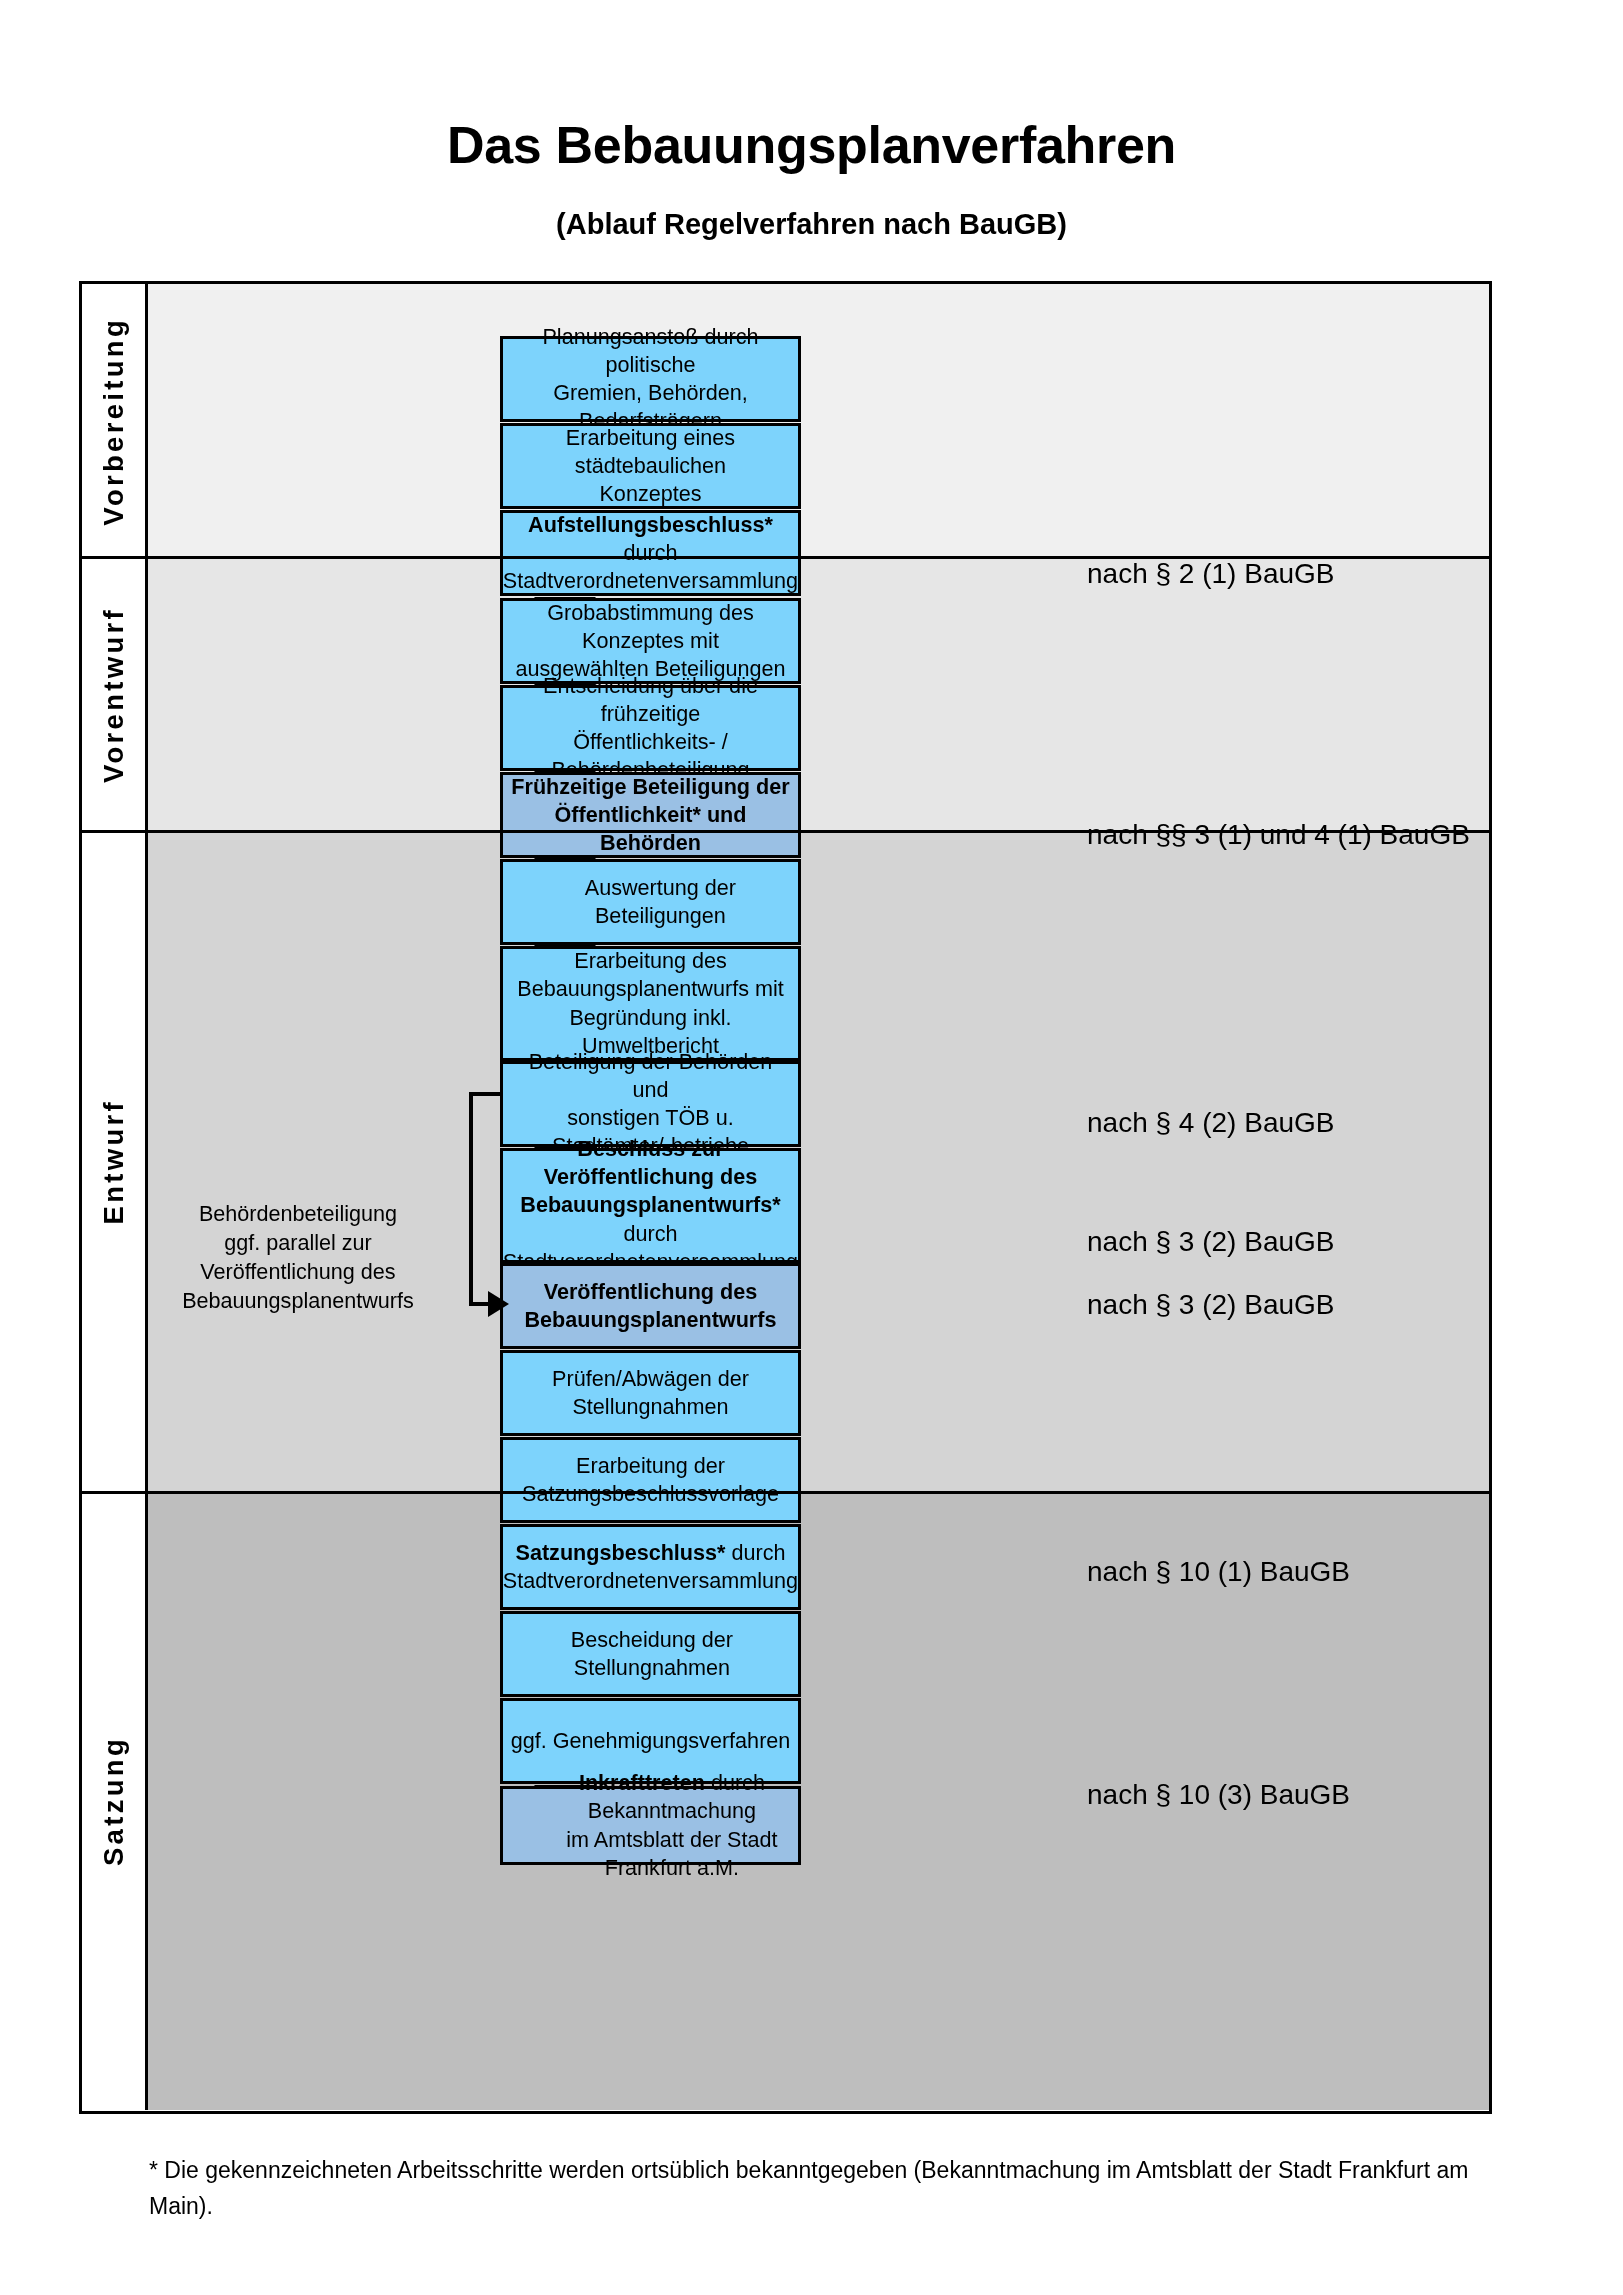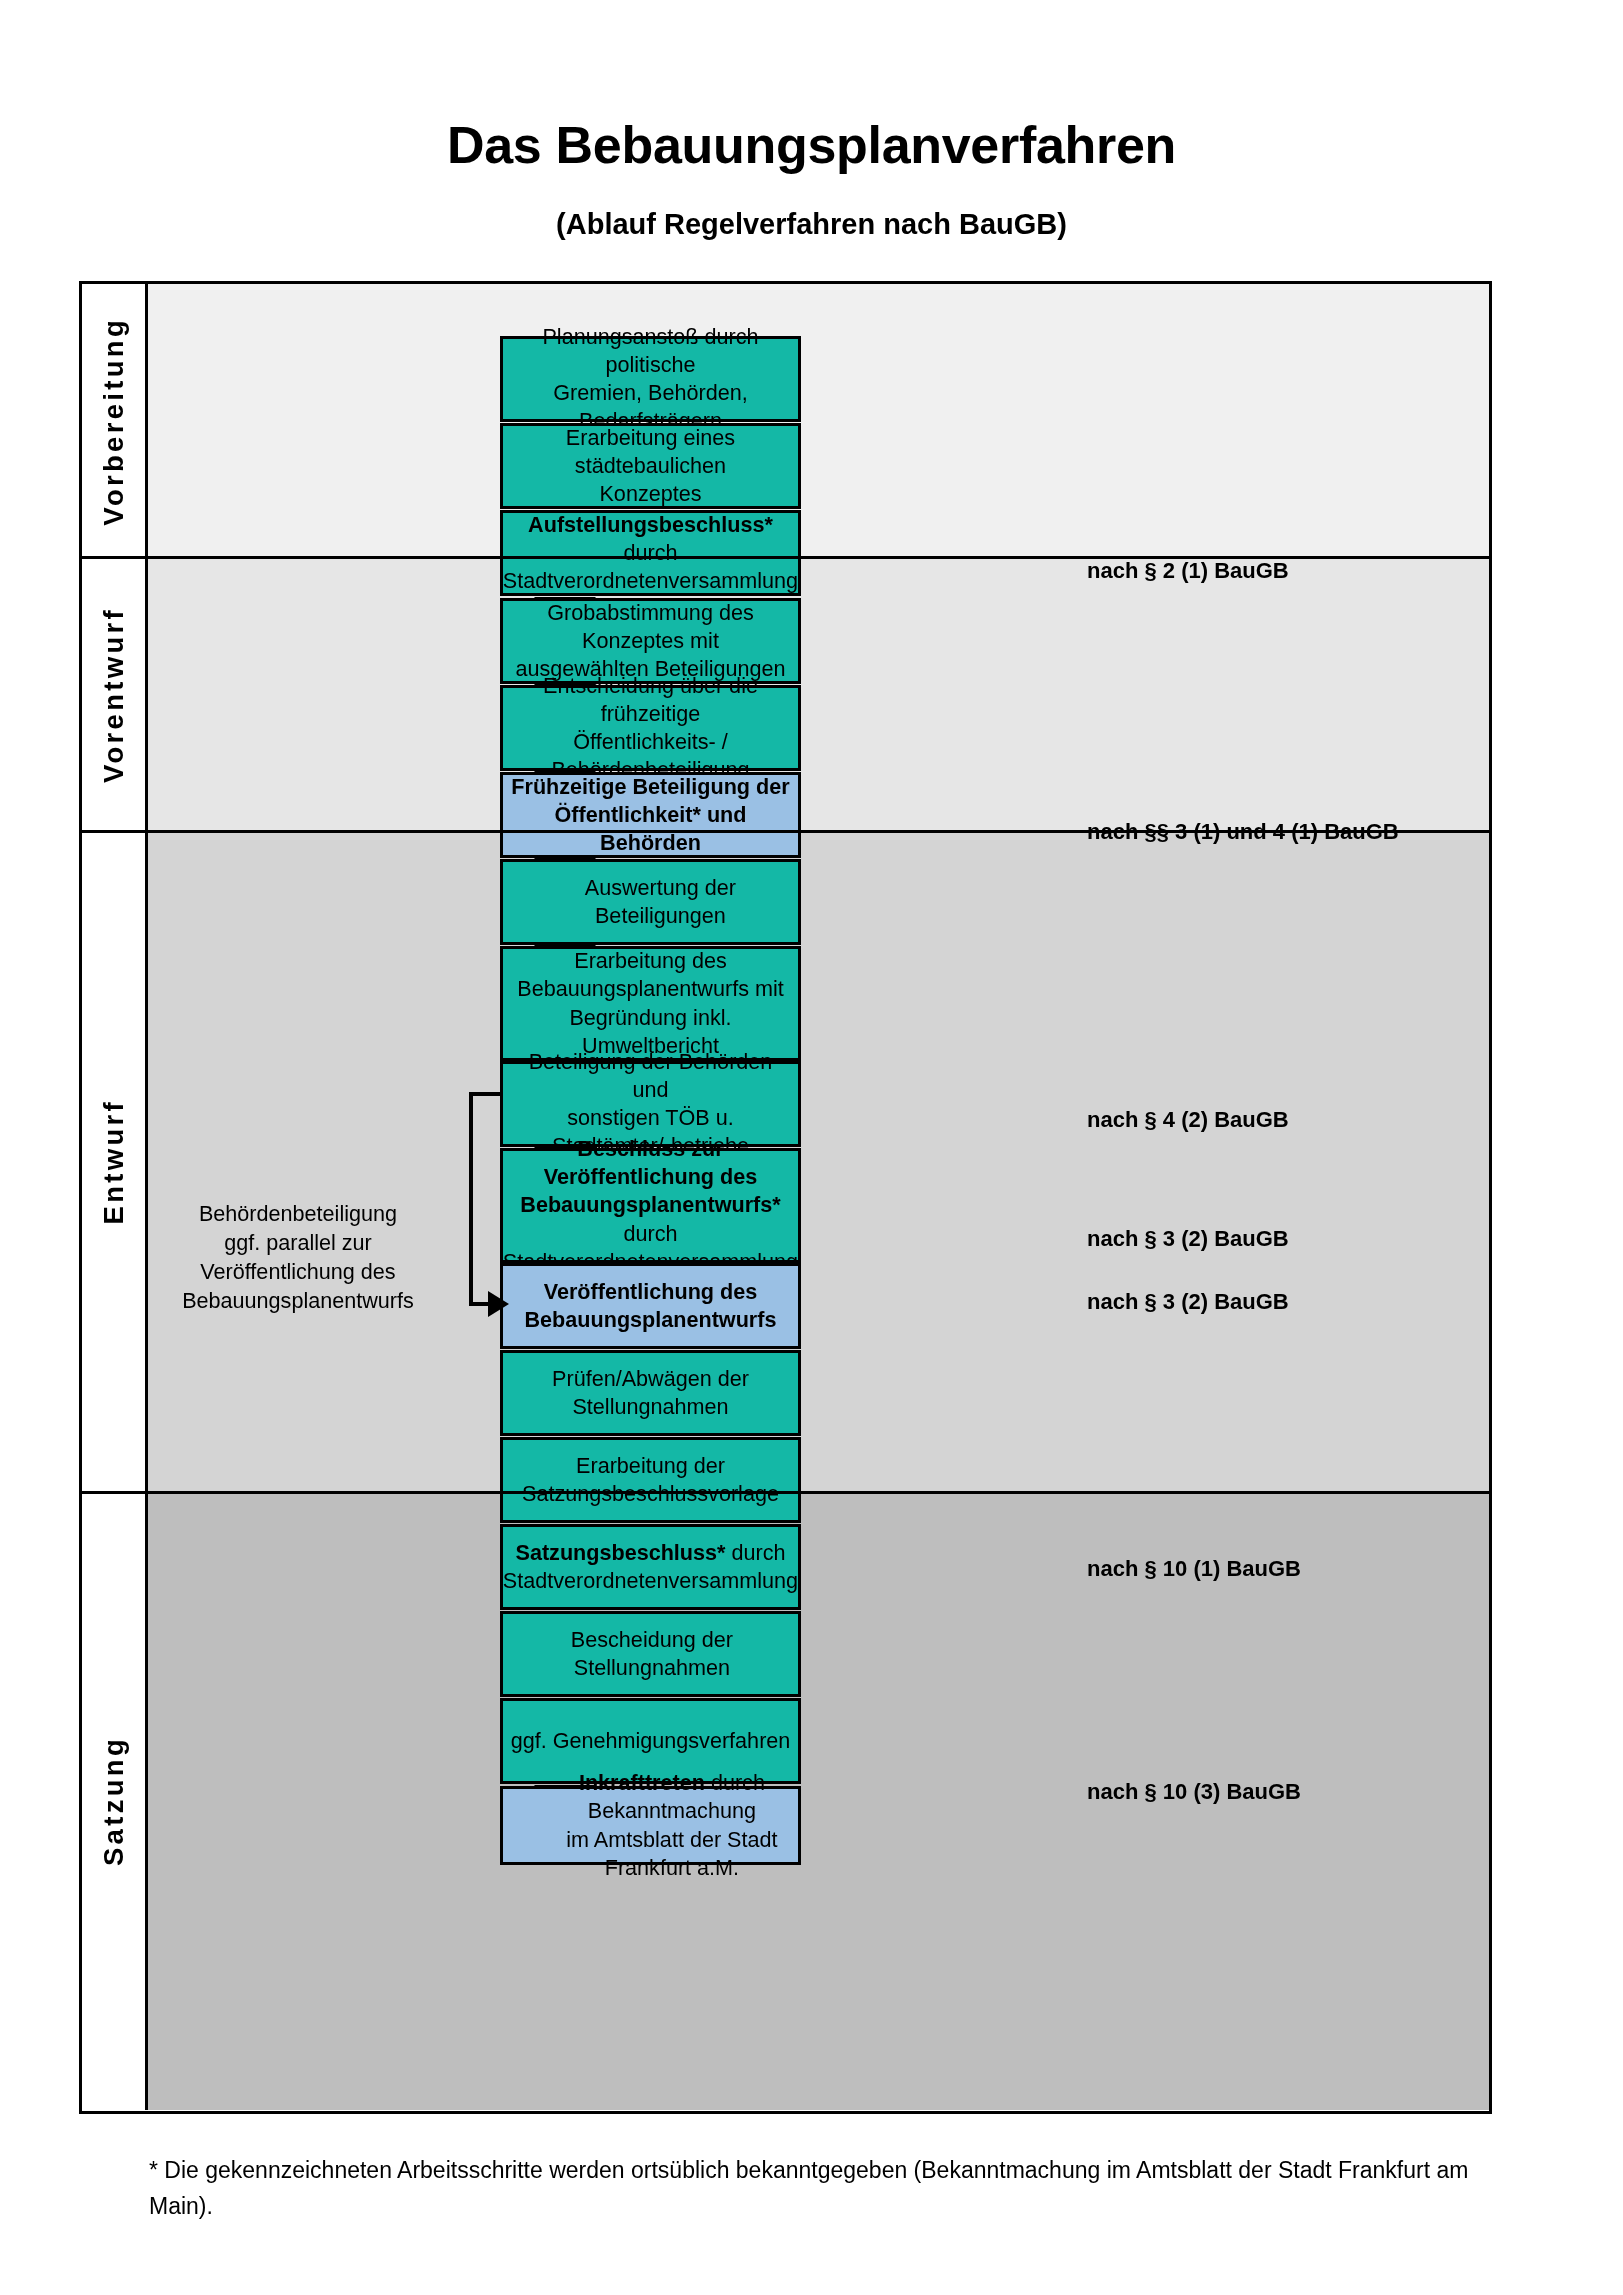--- a/index.html
+++ b/index.html
@@ -41,41 +41,41 @@
     position:absolute;left:66px;top:0;right:0;height:100%;
   }
   .lane-sep{position:absolute;left:0;width:100%;height:3.3px;background:#000;}
 
   
   .node{
     position:absolute;
     width:301px;
     border:3.3px solid #000;
     box-sizing:border-box;
-    background:#14b8a6;
+    background:#7dd3fc;
     display:flex;align-items:center;justify-content:center;
     text-align:center;
     font-size:21.6px;line-height:1.30;
     padding:2.6px 5.2px;
   }
   .node.blue{background:#9ac0e4;}
   .node .b{font-weight:bold;}
   .node.allbold{font-weight:bold;}
 
   
   .arrow-down{
     position:absolute;width:0;height:0;
     border-left:31px solid transparent;
     border-right:31px solid transparent;
     border-top:34px solid #000;
   }
 
   
   .anno{
-    position:absolute;font-size:22px;white-space:nowrap;font-weight:bold;
+    position:absolute;font-size:28px;white-space:nowrap;
   }
 
   
   #sidenote{
     position:absolute;left:164px;top:1208px;width:288px;
     text-align:center;font-size:21.6px;line-height:1.34;
   }
   .conn-seg{position:absolute;background:#000;}
   #conn-arrowhead{
     position:absolute;width:0;height:0;

